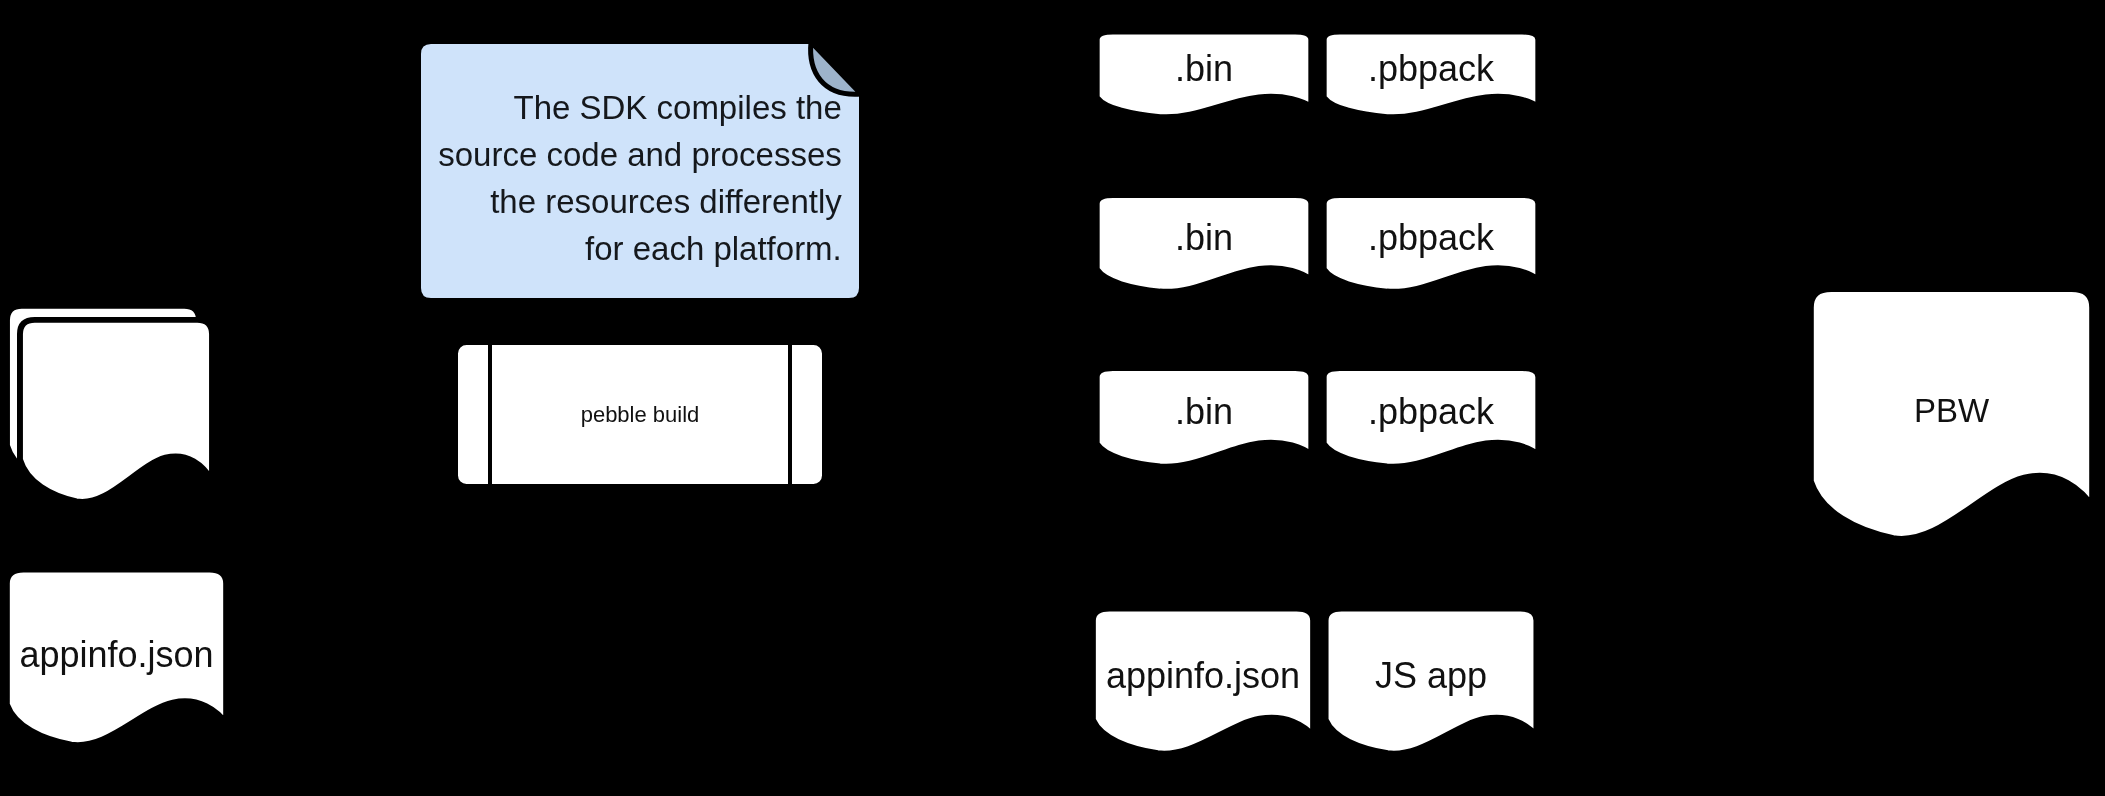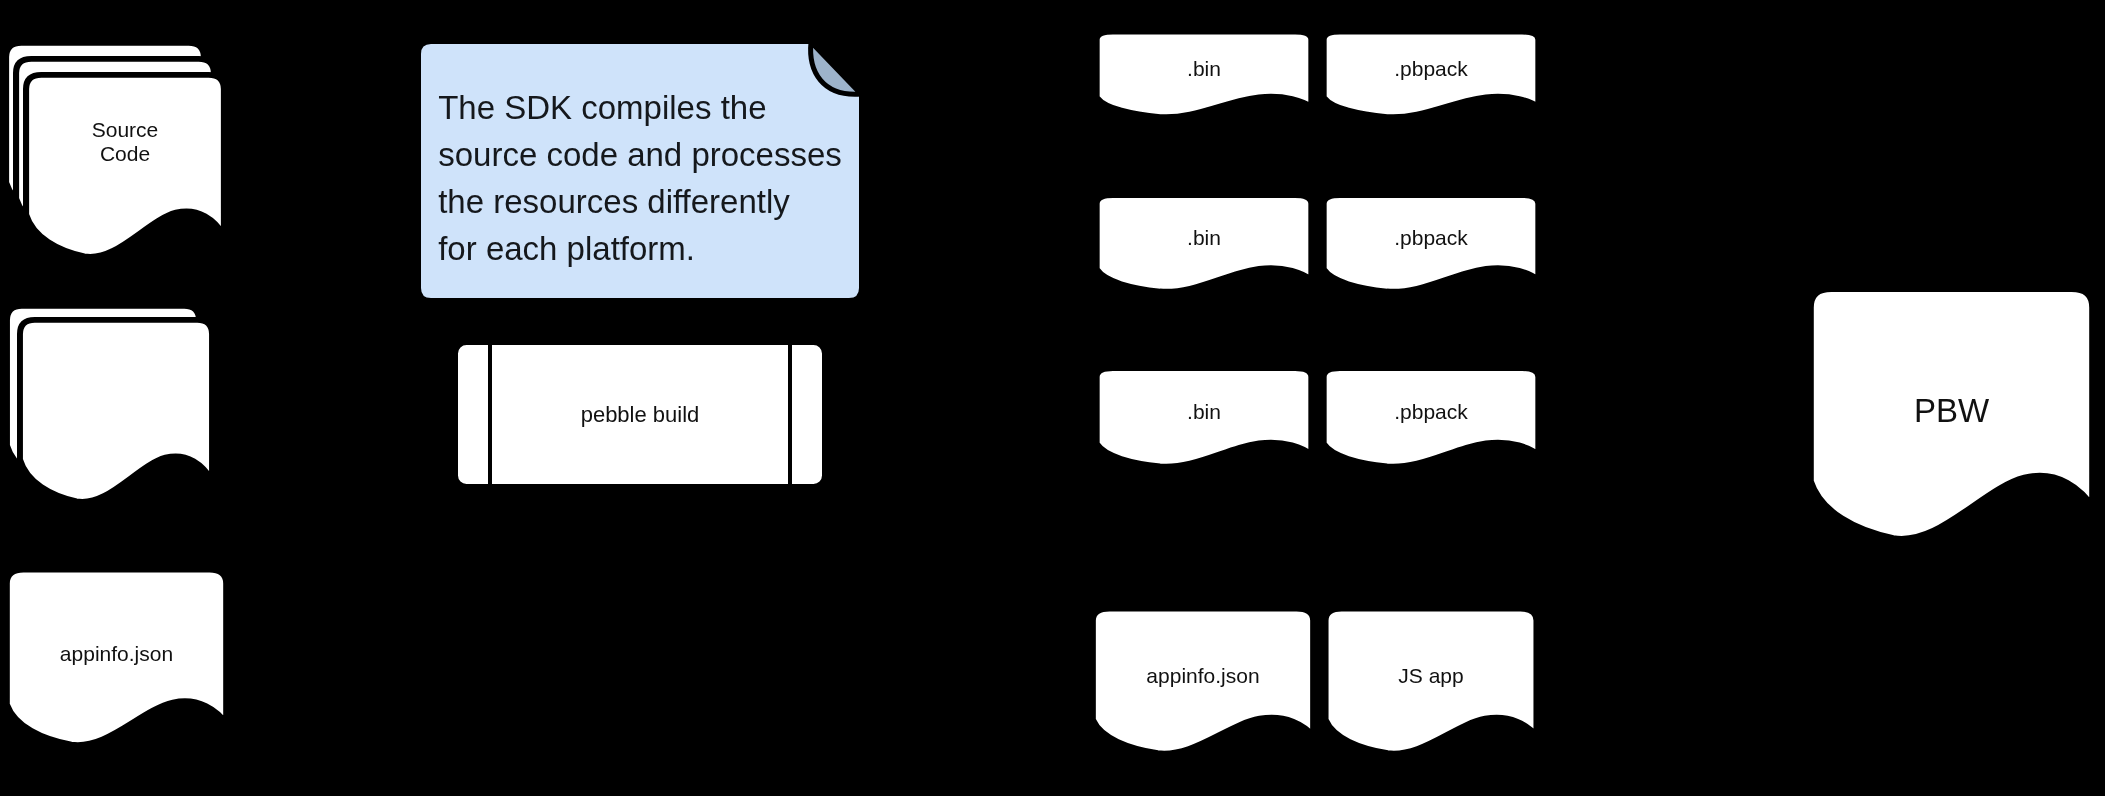--- a/index.html
+++ b/index.html
@@ -3,26 +3,26 @@
 <meta charset="utf-8">
 <style>
   html,body{margin:0;padding:0;}
   body{font-family:"Liberation Sans","DejaVu Sans",sans-serif;}
   #canvas{position:relative;width:2105px;height:796px;background:#000;overflow:hidden;}
   .node{position:absolute;}
   .shape-svg{position:absolute;left:0;top:0;width:100%;height:100%;overflow:visible;display:block;}
   .doc-label{
     position:absolute;left:0;top:0;right:0;bottom:0;
     display:flex;align-items:center;justify-content:center;text-align:center;
-    color:#111;font-size:21px;line-height:1.15;white-space:pre-line;
+    color:#111;font-size:36px;line-height:1.15;white-space:pre-line;
     pointer-events:none;
   }
   .note-label{
     position:absolute;left:12px;right:12px;top:14px;bottom:0;
-    display:flex;align-items:center;justify-content:center;text-align:left;
+    display:flex;align-items:center;justify-content:center;text-align:right;
     color:#15181c;font-size:33px;line-height:47px;white-space:pre-line;
   }
   .process-label{
     position:absolute;left:0;top:0;right:0;bottom:0;
     display:flex;align-items:center;justify-content:center;
     color:#111;font-size:22px;
   }
   .pbw-label{font-size:33px;padding-bottom:10px;}
   .stackdoc{position:absolute;}
   .pad-b-50{padding-bottom:50px;}
@@ -33,39 +33,20 @@
 <body>
 
 <div id="canvas" style="background-color: rgb(0, 0, 0);">
 
   <svg width="0" height="0" style="position:absolute">
     <defs>
       <path id="doc-shape" d="M 1.5,9 Q 1.5,1.5 9,1.5 L 91,1.5 Q 98.5,1.5 98.5,9 L 98.5,86 C 94,78 86,71 75,74 C 61,78 46,100 30,97 C 17,94 5,87 1.5,75 Z"></path>
     </defs>
   </svg>
 
-  <div class="node" style="left:3px;top:40px;width:224px;height:222px;">
-    <div class="stackdoc" style="left:0;top:0;width:204px;height:190px;">
-      <svg class="shape-svg" viewBox="0 0 100 100" preserveAspectRatio="none">
-          <use href="#doc-shape" fill="#fff" stroke="#000" stroke-width="3" vector-effect="non-scaling-stroke"></use>
-        </svg>
-    </div>
-    <div class="stackdoc" style="left:10px;top:16px;width:204px;height:190px;">
-      <svg class="shape-svg" viewBox="0 0 100 100" preserveAspectRatio="none">
-          <use href="#doc-shape" fill="#fff" stroke="#000" stroke-width="3" vector-effect="non-scaling-stroke"></use>
-        </svg>
-    </div>
-    <div class="stackdoc" style="left:20px;top:32px;width:204px;height:190px;">
-      <svg class="shape-svg" viewBox="0 0 100 100" preserveAspectRatio="none">
-          <use href="#doc-shape" fill="#fff" stroke="#000" stroke-width="3" vector-effect="non-scaling-stroke"></use>
-        </svg>
-      <div class="doc-label pad-b-50">Source
-Code</div>
-    </div>
-  </div>
 
   <div class="node" style="left:4px;top:303px;width:224px;height:220px;">
     <div class="stackdoc" style="left:0;top:0;width:198px;height:190px;">
       <svg class="shape-svg" viewBox="0 0 100 100" preserveAspectRatio="none">
           <use href="#doc-shape" fill="#fff" stroke="#000" stroke-width="3" vector-effect="non-scaling-stroke"></use>
         </svg>
     </div>
     <div class="stackdoc" style="left:13px;top:14px;width:198px;height:190px;">
       <svg class="shape-svg" viewBox="0 0 100 100" preserveAspectRatio="none">
           <use href="#doc-shape" fill="#fff" stroke="#000" stroke-width="3" vector-effect="non-scaling-stroke"></use>

